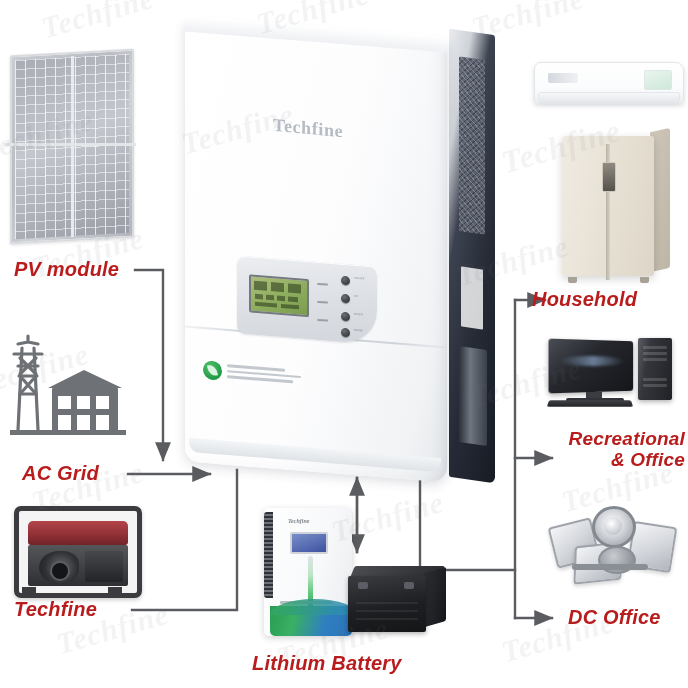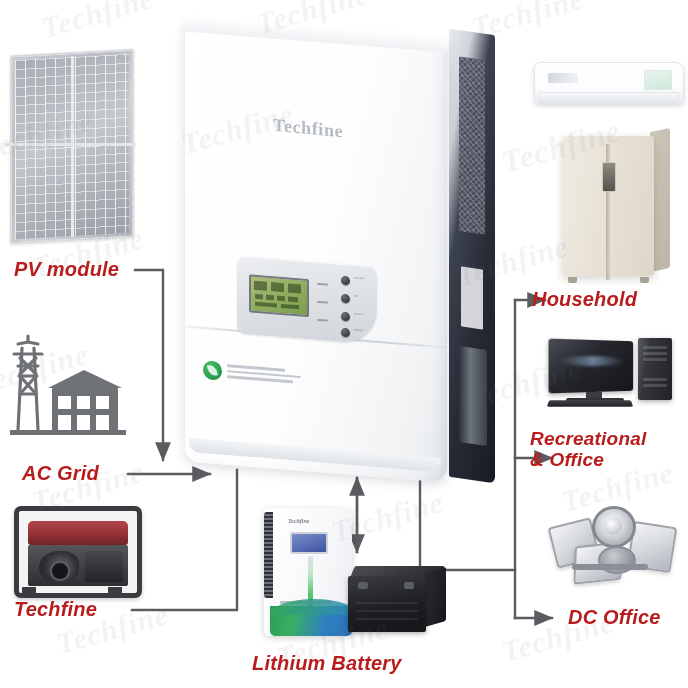--- a/index.html
+++ b/index.html
@@ -34,21 +34,21 @@
     position:absolute;
     font-family:"Liberation Sans", sans-serif;
     font-weight:700;
     font-style:italic;
     color:#b91c1c;
     letter-spacing:0.2px;
     z-index:7;
     line-height:1.12;
   }
   .lbl.big{font-size:20px;}
-  .lbl.two{font-size:19px;text-align:left;}
+  .lbl.two{font-size:19px;text-align:right;}
 
   
   .obj{position:absolute;z-index:5;}
 
   
   .pv{left:10px;top:52px;width:120px;height:185px;}
   .pv .frame{
     position:absolute;left:0;top:0;width:100%;height:100%;
     border:2px solid #d8dade;border-radius:2px;
     background:linear-gradient(125deg,#c9ccd2 0%,#b9bcc3 38%,#cfd2d7 60%,#b3b6bd 100%);

